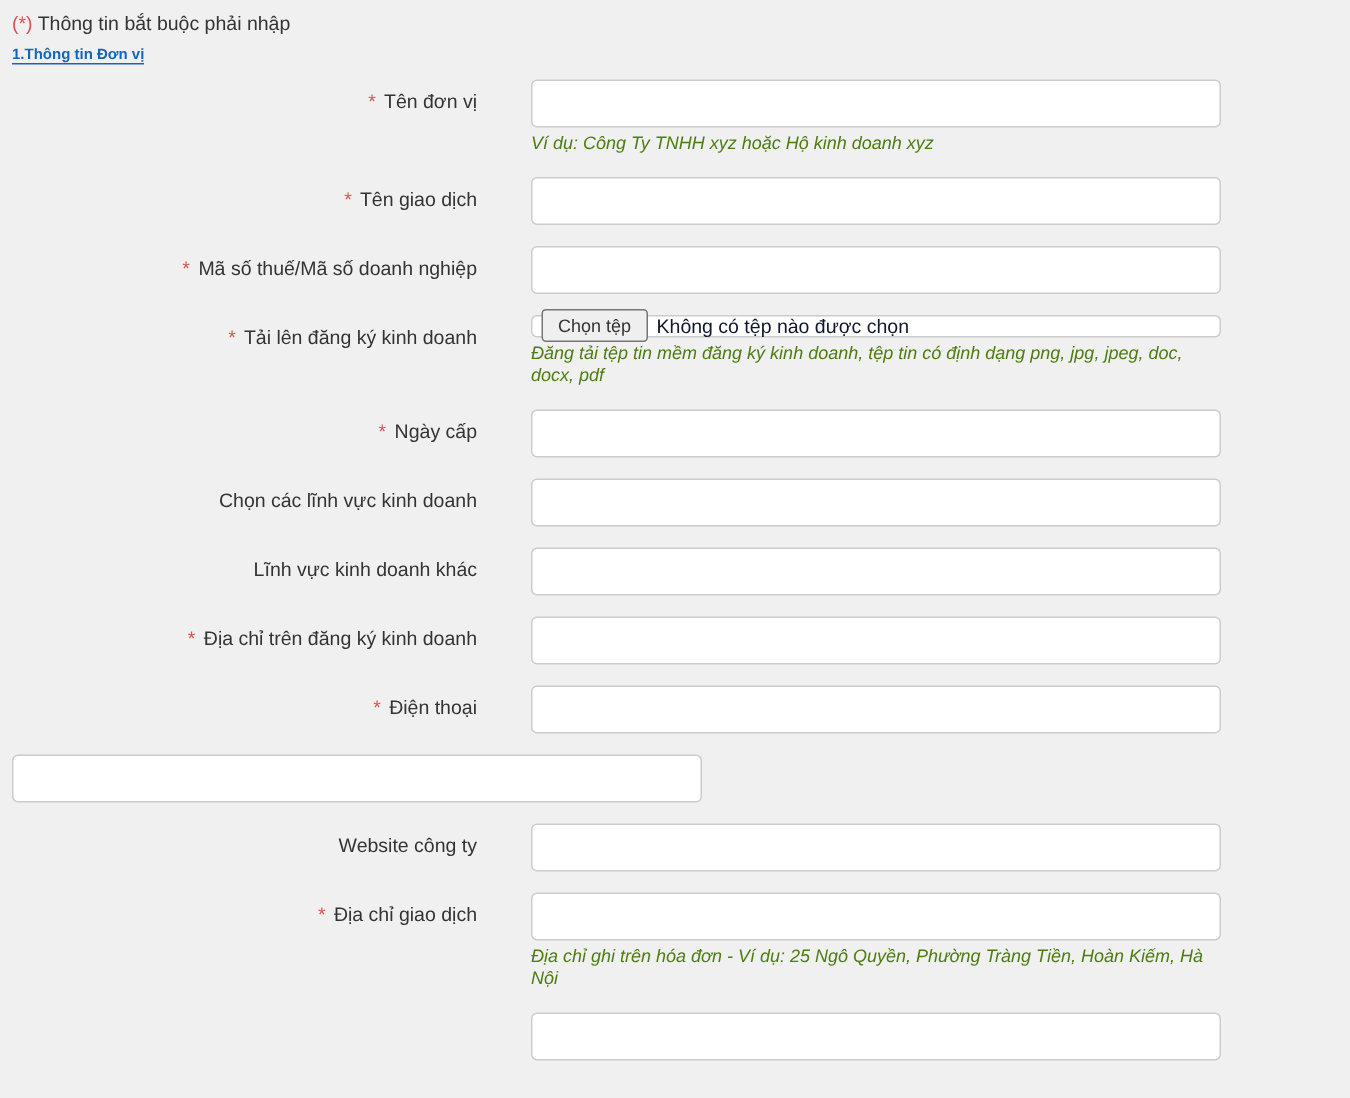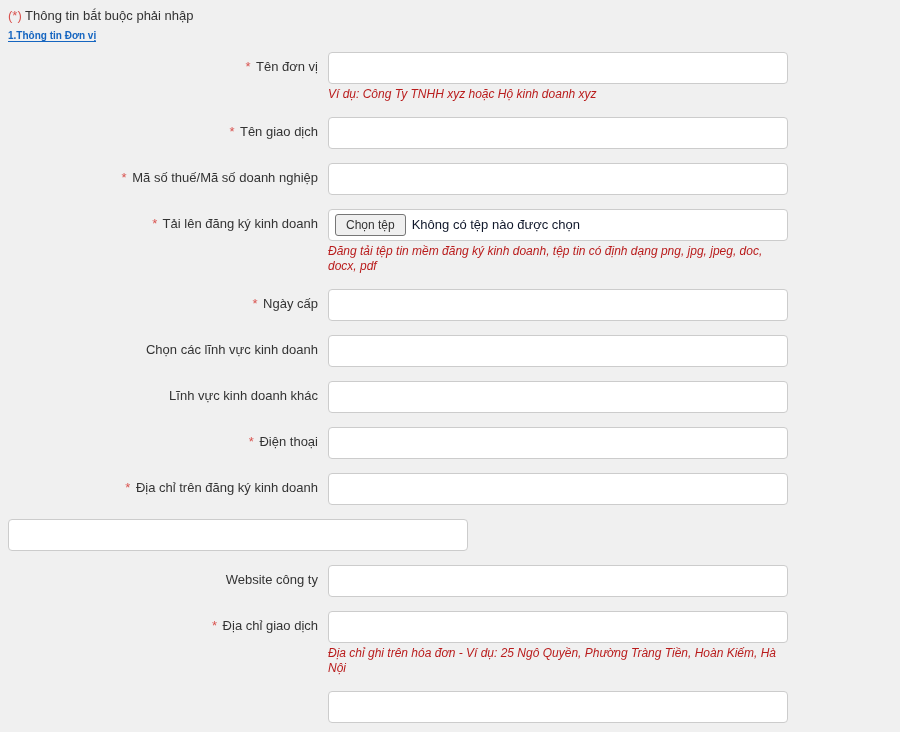--- a/index.html
+++ b/index.html
@@ -18,20 +18,21 @@
       border-bottom: 1px solid #1565c0;
       display: inline-block;
       margin-bottom: 10px;
       font-size: 10px;
     }
     .form { width: 100%; }
     .row {
       display: flex;
       align-items: flex-start;
       margin-bottom: 14px;
+      gap: 26px;
     }
     .label-col {
       width: 320px;
       text-align: right;
       padding-right: 10px;
       padding-top: 7px;
       font-size: 13px;
       color: #333;
     }
     .label-col .req { color: #d9534f; margin-right: 2px; }
@@ -54,28 +55,28 @@
       width: 100%;
     }
     .select-wrap .select-input {
       padding-right: 28px;
       cursor: pointer;
       display: flex;
       align-items: center;
     }
     .help-text {
       font-style: italic;
-      color: #b91c1c;
+      color: #4d7c0f;
       font-size: 12px;
       margin-top: 3px;
       line-height: 1.3;
     }
     .file-wrap {
       width: 100%;
-      height: 32px;
+      height: 15px;
       border: 1px solid #ccc;
       border-radius: 4px;
       background: #fff;
       display: flex;
       align-items: center;
       padding: 3px 6px;
       gap: 6px;
     }
     .file-btn {
       height: 22px;
@@ -144,26 +145,26 @@
     <div class="label-col"><span>Chọn các lĩnh vực kinh doanh</span></div>
     <div class="input-col"><input type="text" class="text-input" style=""></div>
   </div>
 
   <div class="row">
     <div class="label-col"><span>Lĩnh vực kinh doanh khác</span></div>
     <div class="input-col"><input type="text" class="text-input" style=""></div>
   </div>
 
   <div class="row">
-    <div class="label-col"><span class="req">*</span> <span>Điện thoại</span></div>
+    <div class="label-col"><span class="req">*</span> <span>Địa chỉ trên đăng ký kinh doanh</span></div>
     <div class="input-col"><input type="text" class="text-input" style=""></div>
   </div>
 
   <div class="row">
-    <div class="label-col"><span class="req">*</span> <span>Địa chỉ trên đăng ký kinh doanh</span></div>
+    <div class="label-col"><span class="req">*</span> <span>Điện thoại</span></div>
     <div class="input-col"><input type="text" class="text-input" style=""></div>
   </div>
 
   <div class="row">
     <div class="input-col"><input type="text" class="text-input" style=""></div>
   </div>
 
   <div class="row">
     <div class="label-col"><span>Website công ty</span></div>
     <div class="input-col"><input type="text" class="text-input" style=""></div>

